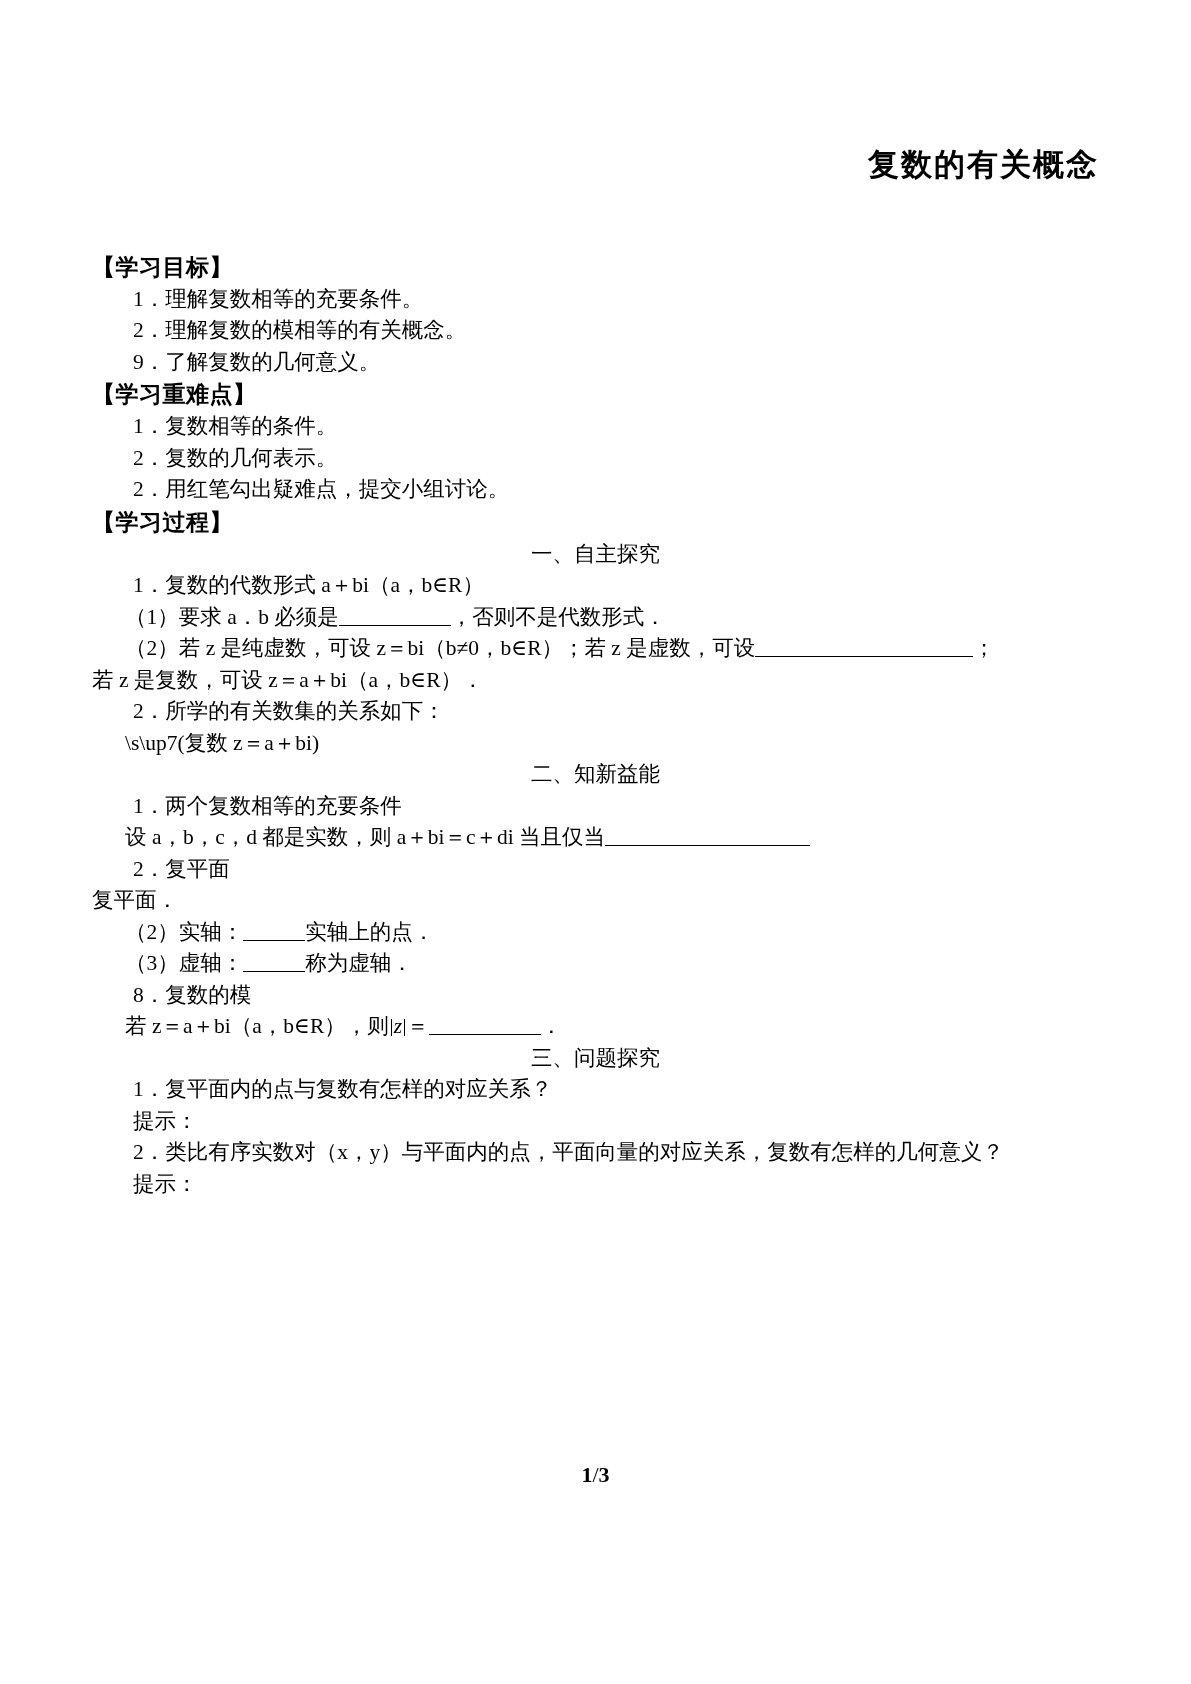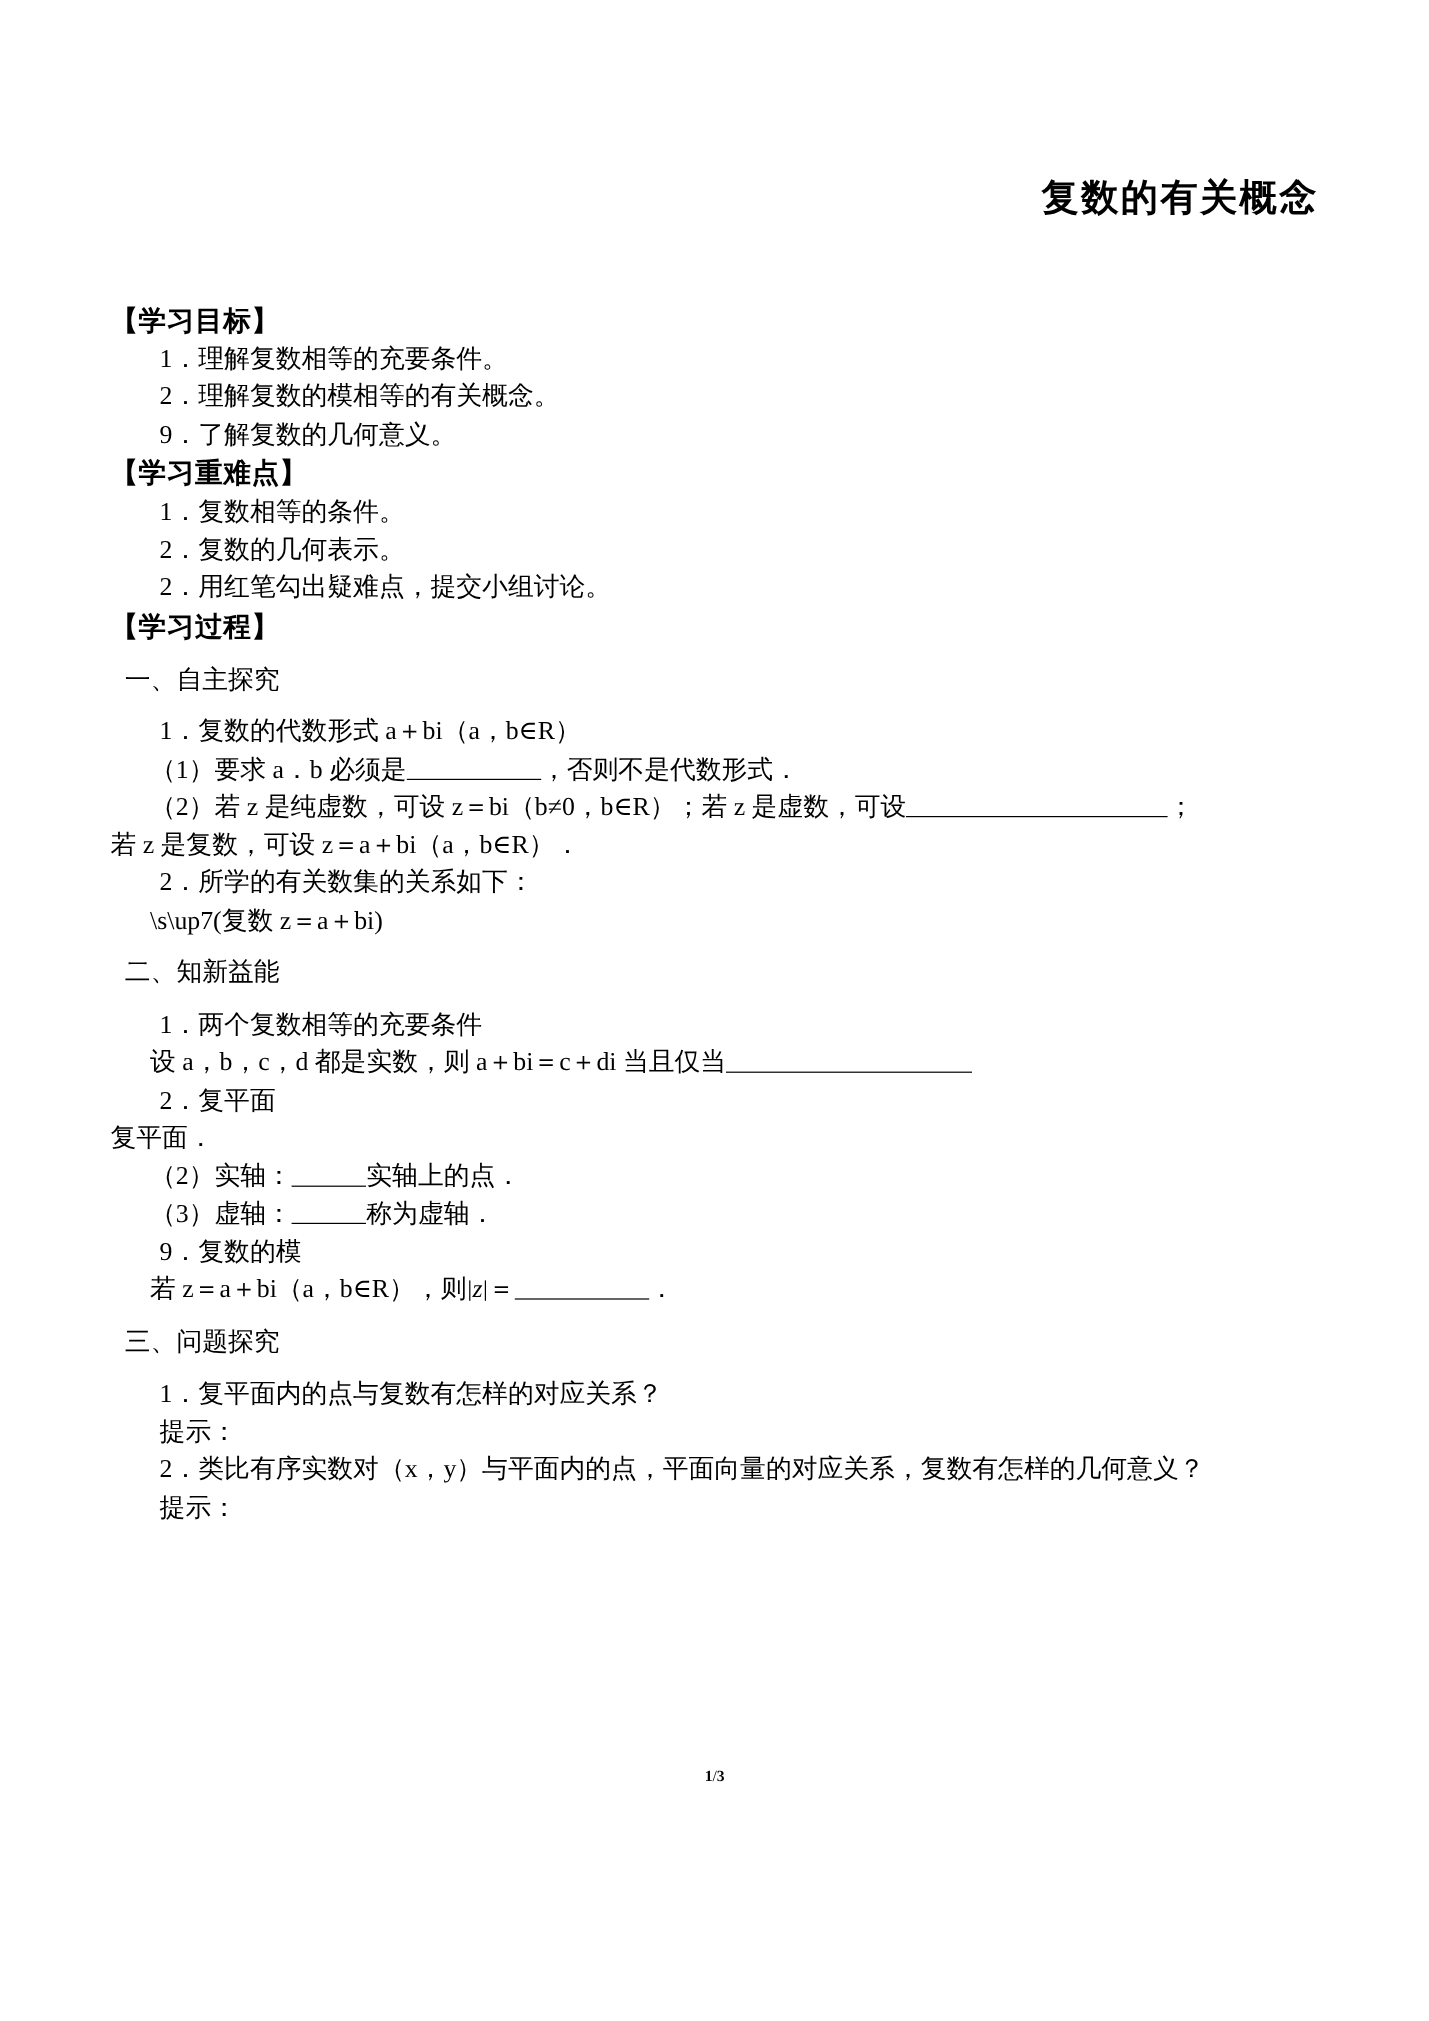--- a/index.html
+++ b/index.html
@@ -37,22 +37,23 @@
     line-height: 31.5px;
   }
   .sec-head {
     font-weight: bold;
     font-size: 23px;
     letter-spacing: 0.5px;
     line-height: 33px;
     margin: 0;
   }
   .lvl0 {            
-    margin: 12px;
+    margin: 0;
     text-indent: 0;
+    text-align: center;
   }
   .lvl1 {            
     margin: 0;
     padding-left: 41px;
   }
   .lvl1b {           
     margin: 0;
     padding-left: 33px;
   }
   .hang {            
@@ -95,21 +96,21 @@
     height: 17px;
     vertical-align: -3px;
     margin: 0 2px;
   }
   .footer {
     position: absolute;
     left: 0;
     right: 0;
     bottom: 196px;
     text-align: center;
-    font-size: 13px;
+    font-size: 22px;
     font-weight: bold;
   }
   .footer .sep { font-weight: normal; }
 </style>
 </head>
 <body>
 
 <div class="page">
 
   <h1 class="doc-title">复数的有关概念</h1>
@@ -147,21 +148,21 @@
       <span>设 a，b，c，d 都是实数，则 a＋bi＝c＋di 当且仅当</span><span class="blank-xl"></span>
     </p>
     <p class="lvl1">2．复平面</p>
     <p class="hang">复平面．</p>
     <p class="lvl1b">
       <span>（2）实轴：</span><span class="blank-s"></span><span>实轴上的点．</span>
     </p>
     <p class="lvl1b">
       <span>（3）虚轴：</span><span class="blank-s"></span><span>称为虚轴．</span>
     </p>
-    <p class="lvl1">9．复数的模</p>
+    <p class="lvl1">8．复数的模</p>
     <p class="lvl1b">
       <span>若 z＝a＋bi（a，b∈R），则</span><span class="abs-bar"></span><span class="mi">z</span><span class="abs-bar"></span><span>＝</span><span class="blank-m"></span><span>．</span>
     </p>
 
     <p class="lvl0">三、问题探究</p>
     <p class="lvl1">1．复平面内的点与复数有怎样的对应关系？</p>
     <p class="lvl1">提示：</p>
 
 
     <p class="lvl1">2．类比有序实数对（x，y）与平面内的点，平面向量的对应关系，复数有怎样的几何意义？</p>

